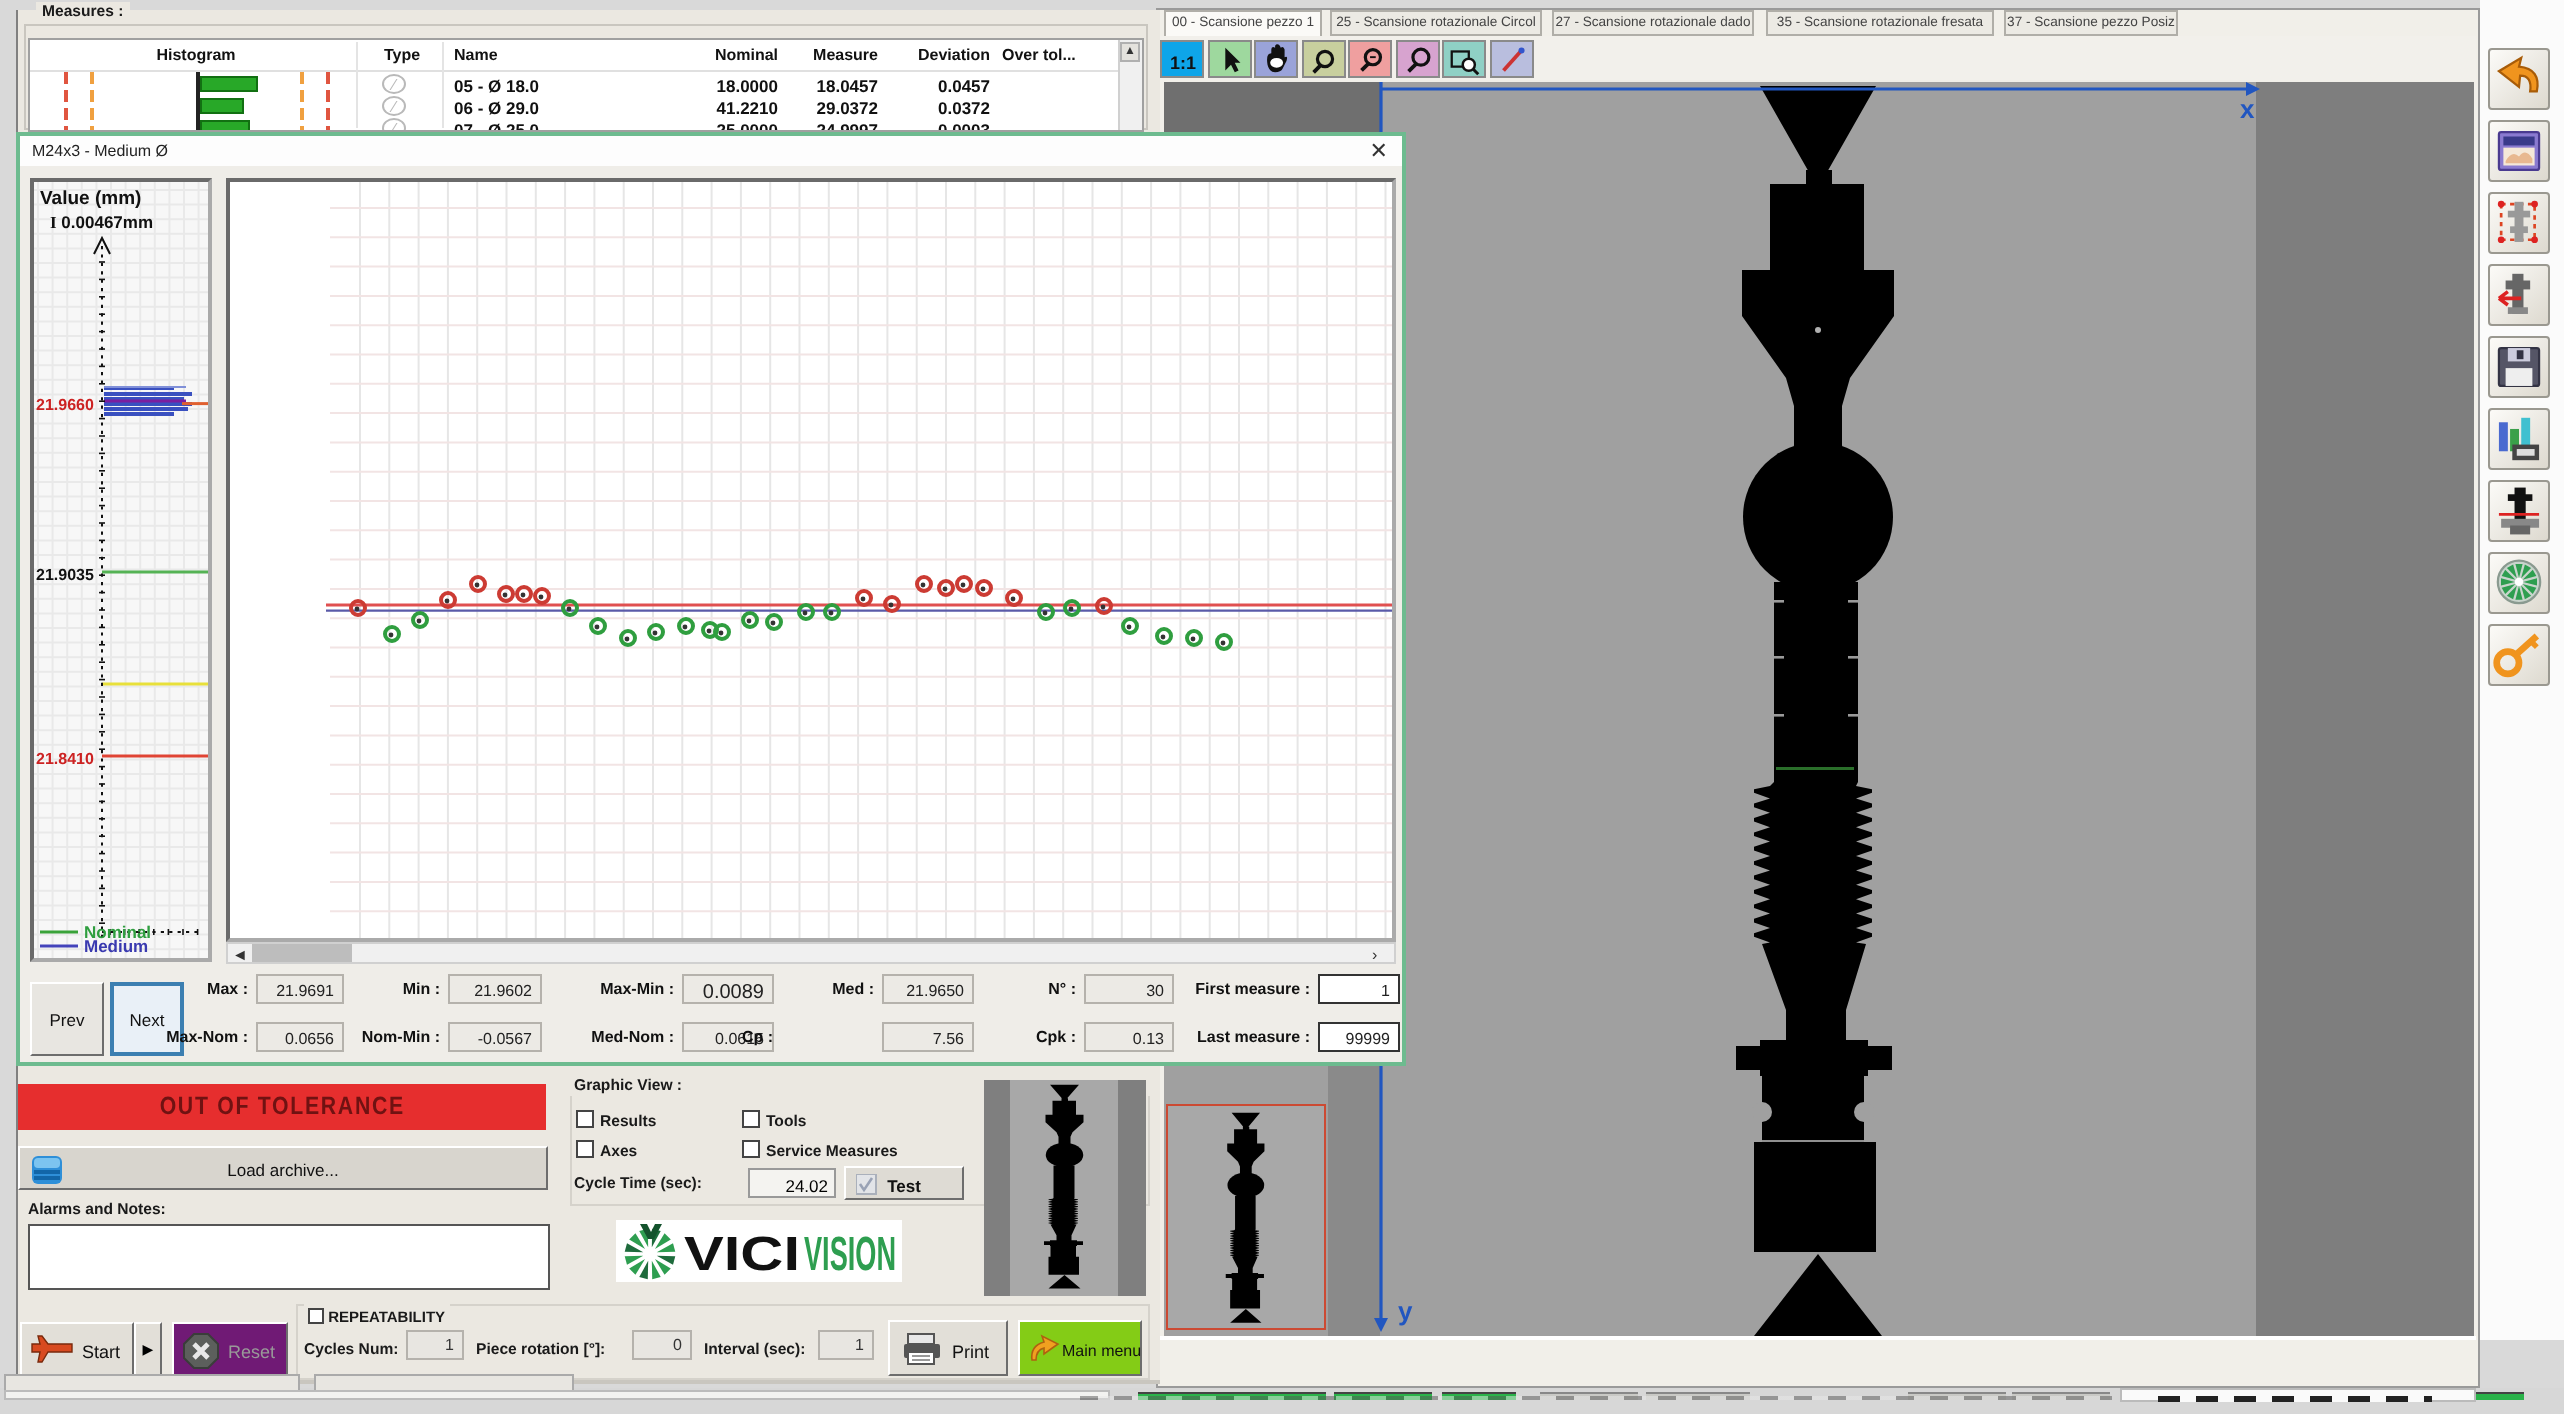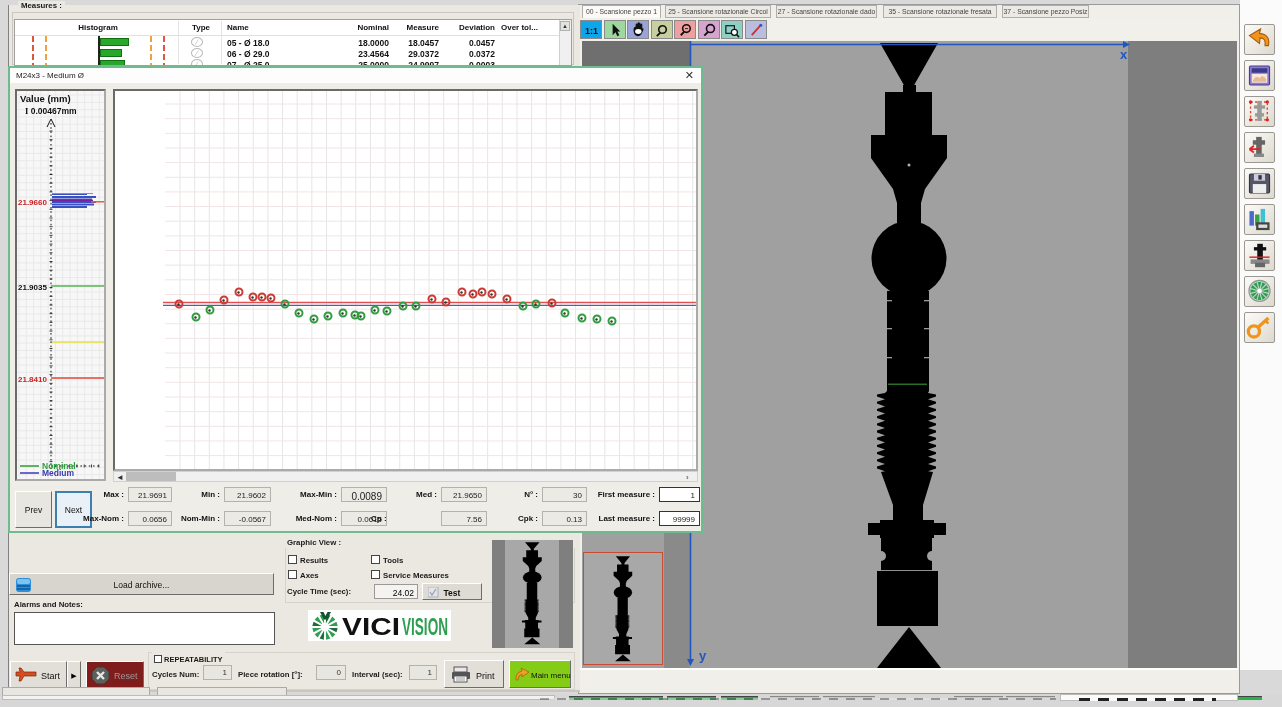--- a/index.html
+++ b/index.html
@@ -135,21 +135,21 @@
       <div class="abs" style="left:83px;top:16px;width:2px;height:29px;background:#222"></div>
       <div class="abs" style="left:85px;top:18px;width:29px;height:8px;background:#28a828;border:1px solid #127012"></div>
       <div class="abs" style="left:176px;top:17px;width:12px;height:10px;border:1px solid #b9b9b9;border-radius:50%;color:#b9b9b9;font-size:8px;text-align:center;line-height:9px">∕</div>
       <div class="abs" style="left:212px;top:18px;font-size:8.5px;font-weight:bold;color:#111">05 - Ø 18.0</div>
       <div class="abs" style="left:314px;top:18px;width:60px;text-align:right;font-size:8.5px;font-weight:bold;color:#111">18.0000</div>
       <div class="abs" style="left:368px;top:18px;width:56px;text-align:right;font-size:8.5px;font-weight:bold;color:#111">18.0457</div>
       <div class="abs" style="left:420px;top:18px;width:60px;text-align:right;font-size:8.5px;font-weight:bold;color:#111">0.0457</div>
       <div class="abs" style="left:85px;top:29px;width:22px;height:8px;background:#28a828;border:1px solid #127012"></div>
       <div class="abs" style="left:176px;top:28px;width:12px;height:10px;border:1px solid #b9b9b9;border-radius:50%;color:#b9b9b9;font-size:8px;text-align:center;line-height:9px">∕</div>
       <div class="abs" style="left:212px;top:29px;font-size:8.5px;font-weight:bold;color:#111">06 - Ø 29.0</div>
-      <div class="abs" style="left:314px;top:29px;width:60px;text-align:right;font-size:8.5px;font-weight:bold;color:#111">23.4564</div>
+      <div class="abs" style="left:314px;top:29px;width:60px;text-align:right;font-size:8.5px;font-weight:bold;color:#111">41.2210</div>
       <div class="abs" style="left:368px;top:29px;width:56px;text-align:right;font-size:8.5px;font-weight:bold;color:#111">29.0372</div>
       <div class="abs" style="left:420px;top:29px;width:60px;text-align:right;font-size:8.5px;font-weight:bold;color:#111">0.0372</div>
       <div class="abs" style="left:85px;top:40px;width:25px;height:8px;background:#28a828;border:1px solid #127012"></div>
       <div class="abs" style="left:176px;top:39px;width:12px;height:10px;border:1px solid #b9b9b9;border-radius:50%;color:#b9b9b9;font-size:8px;text-align:center;line-height:9px">∕</div>
       <div class="abs" style="left:212px;top:40px;font-size:8.5px;font-weight:bold;color:#111">07 - Ø 25.0</div>
       <div class="abs" style="left:314px;top:40px;width:60px;text-align:right;font-size:8.5px;font-weight:bold;color:#111">25.0000</div>
       <div class="abs" style="left:368px;top:40px;width:56px;text-align:right;font-size:8.5px;font-weight:bold;color:#111">24.9997</div>
       <div class="abs" style="left:420px;top:40px;width:60px;text-align:right;font-size:8.5px;font-weight:bold;color:#111">-0.0003</div>
       <div class="abs" style="left:544px;top:0;width:12px;height:45px;background:#f0f0f0;border-left:1px solid #d0d0d0"></div>
       <div class="abs" style="left:545px;top:1px;width:10px;height:10px;background:#e4e2dd;border:1px solid #b0b0b0;font-size:6px;text-align:center;line-height:9px;color:#333">▲</div>
@@ -464,20 +464,23 @@
         <div class="abs" style="left:331px;top:443px;width:46px;height:15px;background:#eceae5;border:1px solid #b5b2ac;font-size:8px;color:#222;text-align:right;padding:3px 4px 0 0">0.0615</div>
         <div class="abs" style="left:361px;top:446px;width:66px;font-size:8px;font-weight:bold;color:#111">Cp :</div>
         <div class="abs" style="left:431px;top:443px;width:46px;height:15px;background:#eceae5;border:1px solid #b5b2ac;font-size:8px;color:#222;text-align:right;padding:3px 4px 0 0">7.56</div>
         <div class="abs" style="left:462px;top:446px;width:66px;text-align:right;font-size:8px;font-weight:bold;color:#111">Cpk :</div>
         <div class="abs" style="left:532px;top:443px;width:45px;height:15px;background:#eceae5;border:1px solid #b5b2ac;font-size:8px;color:#222;text-align:right;padding:3px 4px 0 0">0.13</div>
         <div class="abs" style="left:579px;top:446px;width:66px;text-align:right;font-size:8px;font-weight:bold;color:#111">Last measure :</div>
         <div class="abs" style="left:649px;top:443px;width:41px;height:15px;background:#fff;border:1px solid #333;font-size:8px;color:#222;text-align:right;padding:3px 4px 0 0">99999</div>
       </div>
 </div>
 
+<div class="abs" style="left:9px;top:542px;width:264px;height:23px;background:#e62e2e;text-align:center">
+  <span style="display:inline-block;font-size:12.5px;font-weight:bold;color:#701212;letter-spacing:1px;line-height:23px;transform:scaleX(0.85);transform-origin:center">OUT OF TOLERANCE</span>
+</div>
 <div class="abs b3" style="left:9px;top:573px;width:265px;height:22px;background:#d8d5ce">
   <svg class="abs" style="left:5px;top:2px" width="17" height="18" viewBox="0 0 17 18">
     <rect x="1" y="2" width="15" height="14" rx="3" fill="#2e8fd8"></rect>
     <rect x="2" y="3" width="13" height="5" rx="2" fill="#7cc4f0"></rect>
     <rect x="2" y="9" width="13" height="2" fill="#1266a8"></rect>
     <rect x="2" y="12" width="13" height="2" fill="#1266a8"></rect>
   </svg>
   <div style="text-align:center;font-size:8.5px;color:#111;padding-top:6px">Load archive...</div>
 </div>
 <div class="abs lbl" style="left:14px;top:600px">Alarms and Notes:</div>
@@ -541,21 +544,21 @@
 <div class="abs" style="left:148px;top:652px;width:427px;height:38px;border:1px solid #d5d2cb"></div>
 <div class="abs" style="left:152px;top:648px;background:#ebe8e1;padding:0 2px"><span class="cb" style="vertical-align:-1px;width:8px;height:8px"></span><span style="font-size:7.5px;font-weight:bold;color:#1a1a1a"> REPEATABILITY</span></div>
 
 <div class="abs b3" style="left:10px;top:661px;width:57px;height:27px;background:#e2dfd8">
   <svg class="abs" style="left:4px;top:5px" width="22" height="16" viewBox="0 0 22 16">
     <path d="M6 1 L9 5 L21 5 L21 9 L9 9 L6 14 L4 14 L5 9 L1 9 L1 5 L5 5 L4 1 Z" fill="#d84a20" stroke="#7a2a0c" stroke-width="0.7"></path>
   </svg>
   <div style="position:absolute;left:30px;top:9px;font-size:9px;color:#111">Start</div>
 </div>
 <div class="abs b3" style="left:67px;top:661px;width:14px;height:27px;background:#e2dfd8;font-size:7px;text-align:center;line-height:27px">▶</div>
-<div class="abs b3" style="left:86px;top:661px;width:58px;height:27px;background:#7f1d1d">
+<div class="abs b3" style="left:86px;top:661px;width:58px;height:27px;background:#701a75">
   <svg class="abs" style="left:4px;top:4px" width="19" height="19" viewBox="0 0 19 19">
     <polygon points="6,1 13,1 18,6 18,13 13,18 6,18 1,13 1,6" fill="#5c5f5c" stroke="#3a3d3a"></polygon>
     <path d="M6 6 L13 13 M13 6 L6 13" stroke="#e8e8e8" stroke-width="2.4"></path>
   </svg>
   <div style="position:absolute;left:27px;top:9px;font-size:9px;color:#999">Reset</div>
 </div>
 <div class="abs lbl" style="left:152px;top:670px">Cycles Num:</div>
 <div class="abs fld" style="left:203px;top:665px;width:29px;height:15px">1</div>
 <div class="abs lbl" style="left:238px;top:670px">Piece rotation [°]:</div>
 <div class="abs fld" style="left:316px;top:665px;width:30px;height:15px">0</div>

